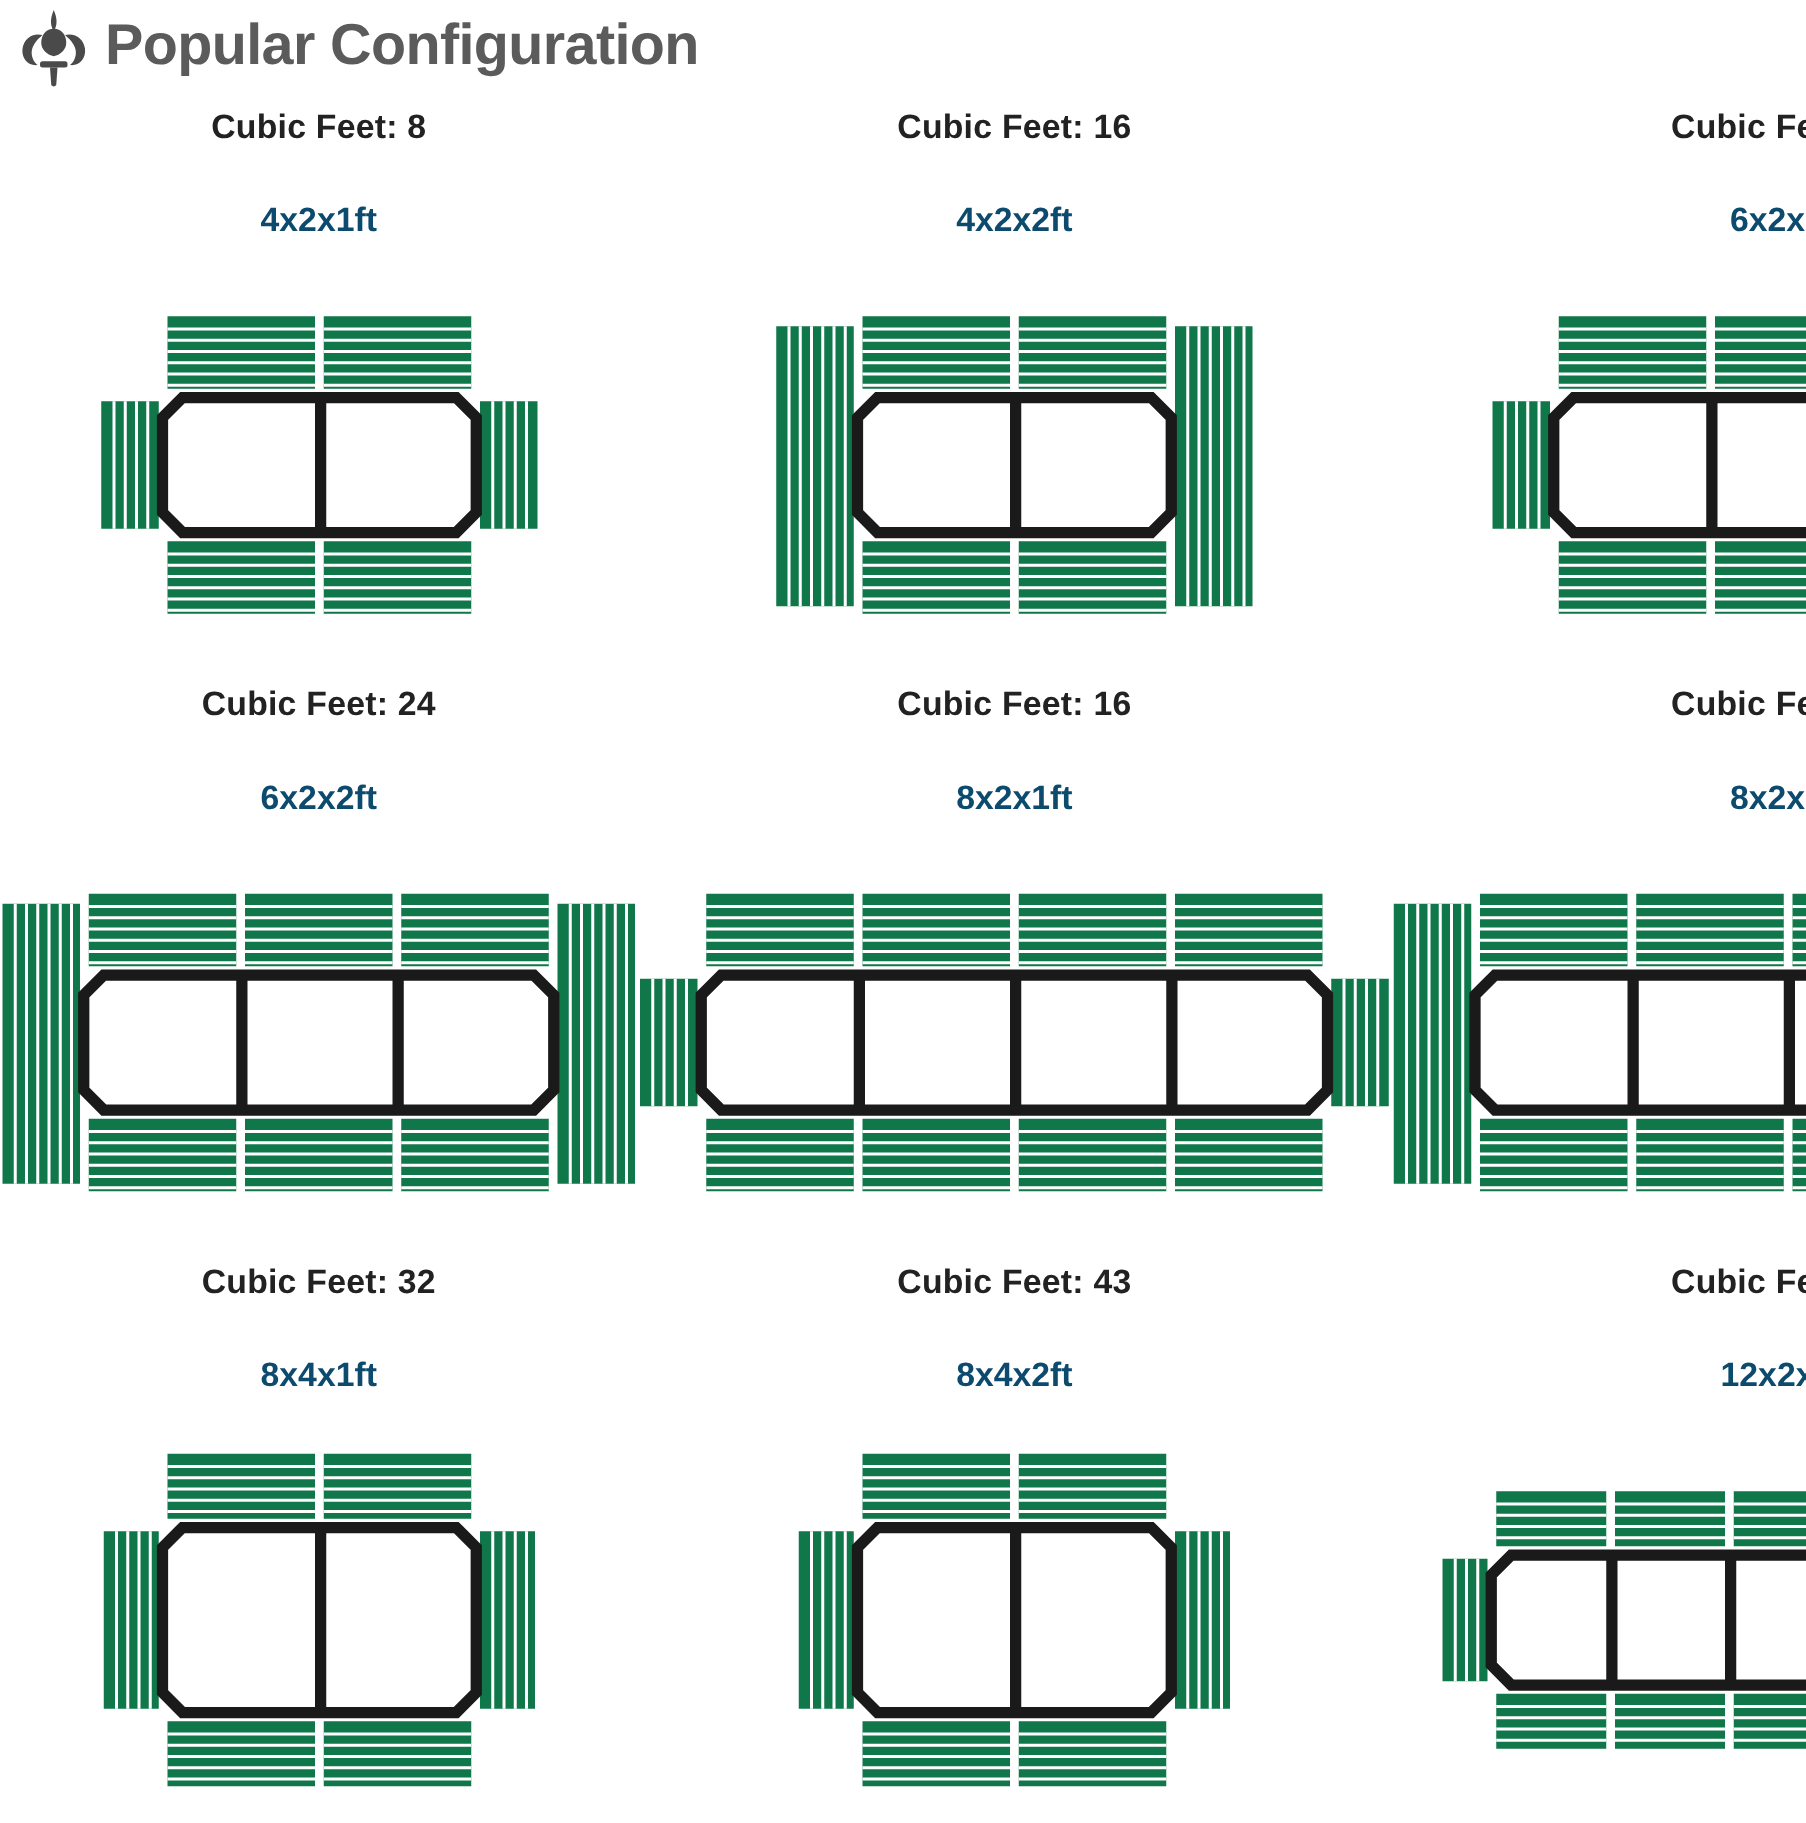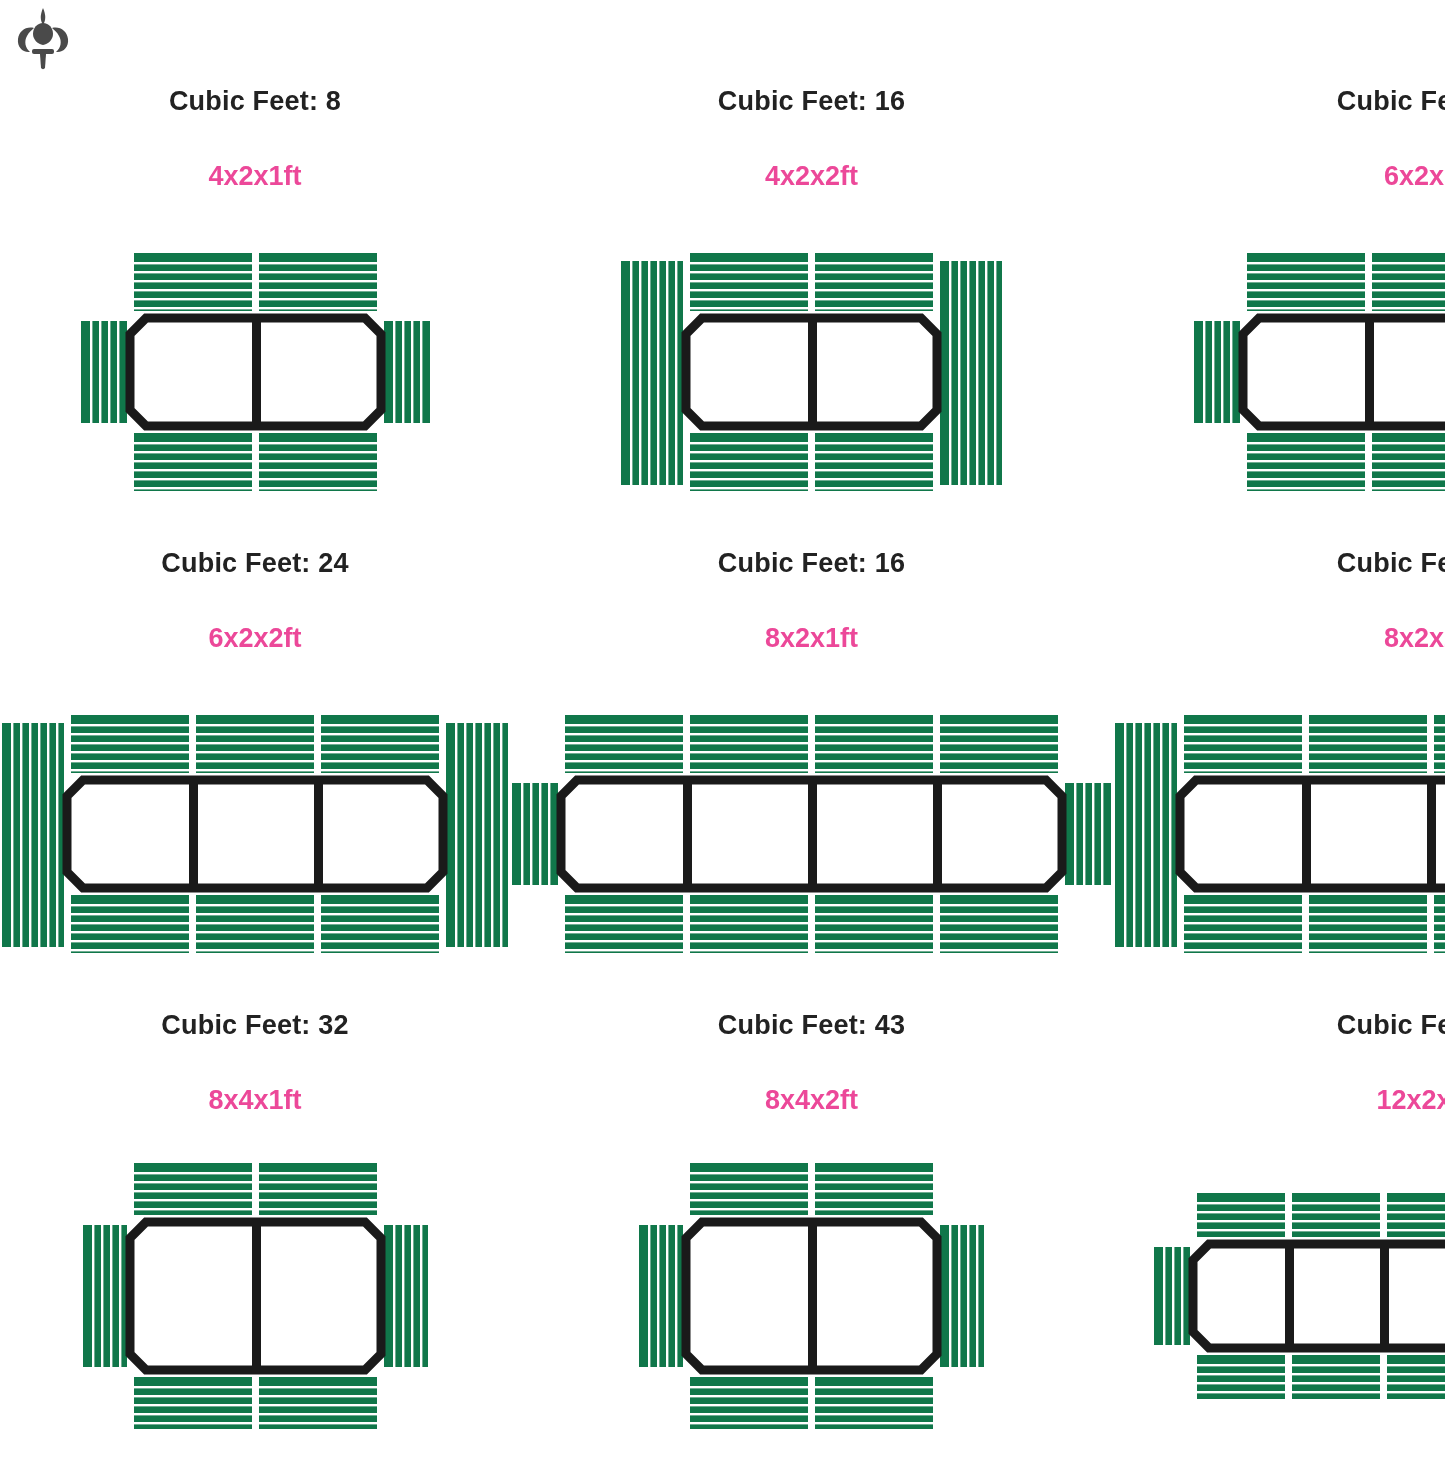--- a/index.html
+++ b/index.html
@@ -61,21 +61,21 @@
   .cf-label {
     font-size: 27px;
     font-weight: bold;
     color: #222222;
     letter-spacing: 0.2px;
     white-space: nowrap;
   }
   .dim-label {
     font-size: 27px;
     font-weight: bold;
-    color: #ec4899;
+    color: #0c4a6e;
     margin-top: 44px;
     white-space: nowrap;
   }
 
   
   .diagram-wrap {
     margin-top: 18px;
     display: flex;
     align-items: center;
     justify-content: center;
@@ -92,20 +92,21 @@
       <g fill="#4a4a4a">
         <path d="M27 0 C24 7 24 12 27 17 C30 12 30 7 27 0 Z"></path>
         <path d="M27 15 C21 15 17 20 17 26 C17 32 22 36 27 37 C32 36 37 32 37 26 C37 20 33 15 27 15 Z"></path>
         <path d="M18 20 C10 18 3 23 2 31 C1 39 7 45 14 44 C9 40 8 33 11 28 C13 24 16 22 18 20 Z"></path>
         <path d="M36 20 C44 18 51 23 52 31 C53 39 47 45 40 44 C45 40 46 33 43 28 C41 24 38 22 36 20 Z"></path>
         <rect x="16" y="41" width="22" height="5" rx="2"></rect>
         <path d="M24 46 L30 46 L29 60 C28 61.5 26 61.5 25 60 Z"></path>
       </g>
     </svg>
   </div>
+  <div class="page-title">Popular Configuration</div>
 </div>
 
 <div class="grid">
     <div class="cell">
       <div class="cf-label">Cubic Feet: 8</div>
       <div class="dim-label">4x2x1ft</div>
       <div class="diagram-wrap">
         <div class="diagram">
           <svg width="353" height="242" viewBox="0 0 353 242" xmlns="http://www.w3.org/2000/svg">
             <rect x="55" y="2" width="118" height="58" fill="#10774a"></rect>

